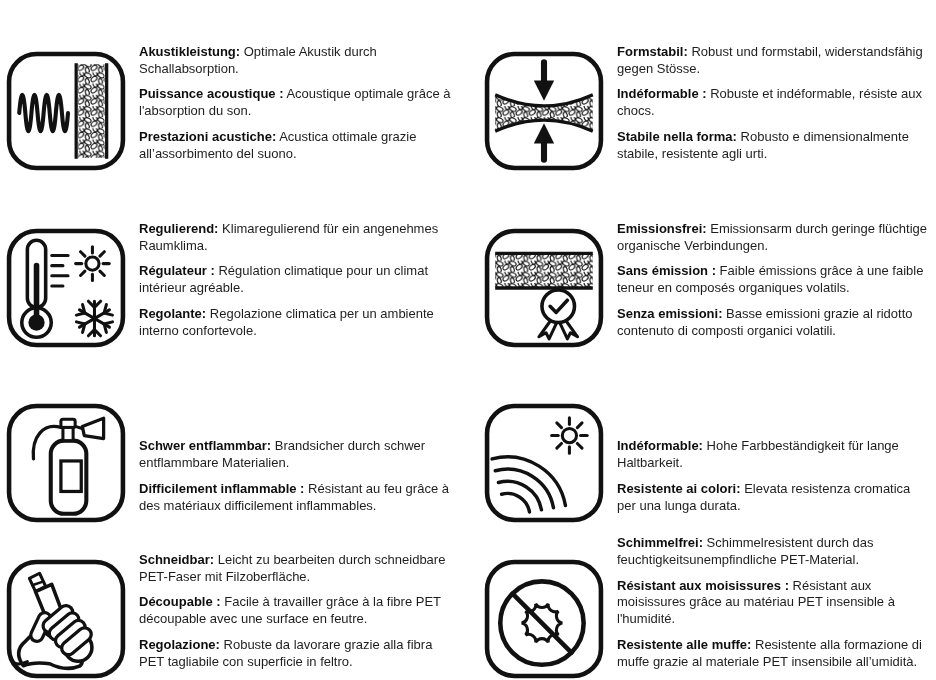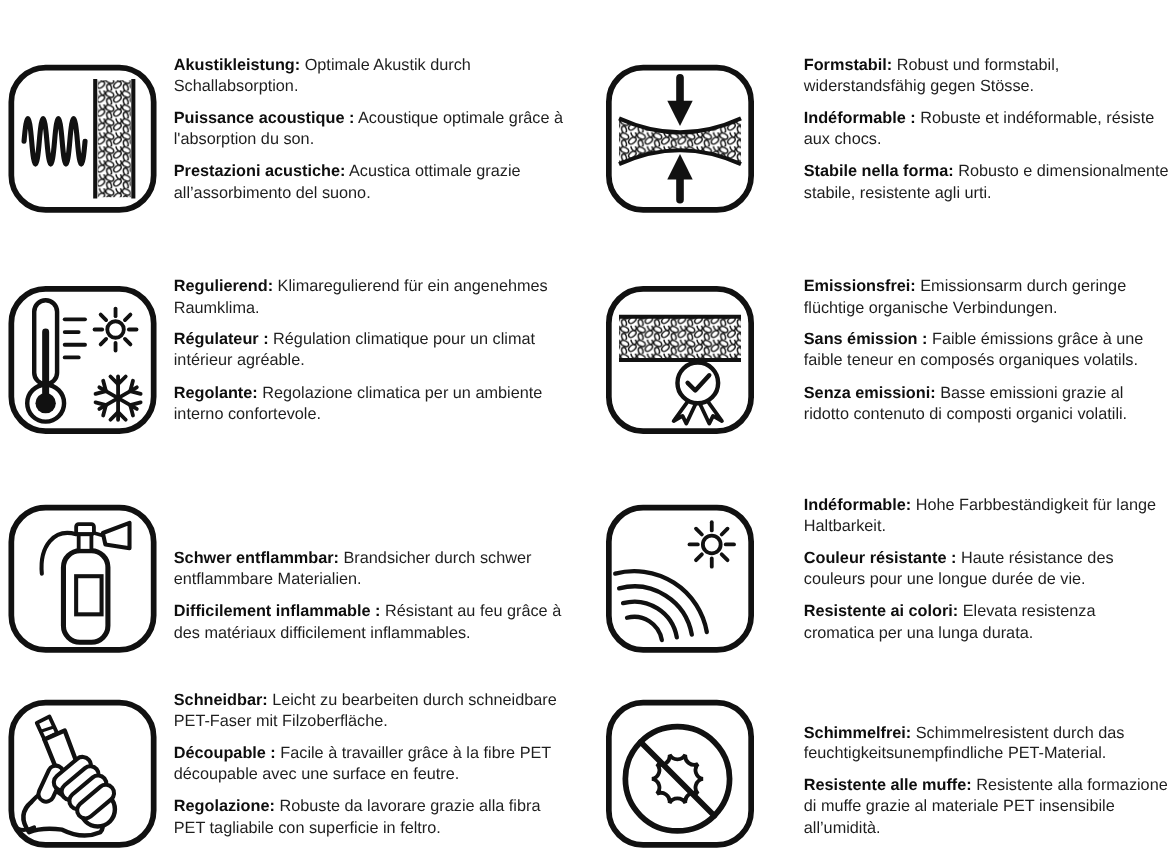--- a/index.html
+++ b/index.html
@@ -4,21 +4,21 @@
 <style>
   html,body{margin:0;padding:0;background:#ffffff;}
   .sheet{
     width:936px;height:680px;overflow:hidden;background:#fff;
     display:grid;grid-template-columns:468px 468px;
     grid-template-rows:172px 177px 175px 1fr;
     font-family:"Liberation Sans",sans-serif;color:#1e1e1e;
   }
   .cell{display:flex;align-items:flex-end;padding-top:4px;box-sizing:border-box;}
   .cell.left{padding-left:5px;}
-  .cell.right{padding-left:15px;gap:26px;}
+  .cell.right{padding-left:15px;}
   .icon-box{width:122px;height:122px;flex:0 0 auto;}
   .icon-box svg{width:122px;height:122px;display:block;}
   .texts{margin-left:12px;padding-top:2px;max-width:318px;}
   .cell.right .texts{max-width:312px;}
   p.entry{margin:0 0 9px 0;font-size:13px;line-height:1.3;color:#1e1e1e;}
   p.entry b{color:#0e0e0e;font-weight:700;}
   .hiddefs{position:absolute;width:0;height:0;}
 </style>
 </head>
 <body>
@@ -187,21 +187,20 @@
           <line x1="77.2" y1="40.8" x2="72.6" y2="45.4"></line>
           <line x1="74" y1="33" x2="67.5" y2="33"></line>
           <line x1="77.2" y1="25.2" x2="72.6" y2="20.6"></line>
           <line x1="85" y1="22" x2="85" y2="15.5"></line>
           <line x1="92.8" y1="25.2" x2="97.4" y2="20.6"></line>
         </g>
       </svg>
     </div>
     <div class="texts">
       <p class="entry"><b>Indéformable:</b> <span>Hohe Farbbeständigkeit für lange Haltbarkeit.</span></p>
-      <p class="entry"><b>Couleur résistante :</b> <span>Haute résistance des couleurs pour une longue durée de vie.</span></p>
       <p class="entry"><b>Resistente ai colori:</b> <span>Elevata resistenza cromatica per una lunga durata.</span></p>
     </div>
   </div>
 
   <div class="cell left">
     <div class="icon-box">
       <svg viewBox="0 0 120 120" fill="none" stroke="#111">
         <rect x="4" y="4" width="112" height="112" rx="27" stroke-width="4.5"></rect>
         <polygon points="24,20 34,15 40,28 30,33" fill="#fff" stroke-width="3" stroke-linejoin="round"></polygon>
         <line x1="26" y1="27" x2="38" y2="23" stroke-width="2.5"></line>
@@ -232,17 +231,18 @@
         <circle cx="58" cy="64" r="41" stroke-width="4.5"></circle>
         <path d="M78,64 A7,7 0 0 0 74.18,75.76 A7,7 0 0 0 64.18,83.02 A7,7 0 0 0 51.82,83.02
                  A7,7 0 0 0 41.82,75.76 A7,7 0 0 0 38,64 A7,7 0 0 0 41.82,52.24
                  A7,7 0 0 0 51.82,44.98 A7,7 0 0 0 64.18,44.98 A7,7 0 0 0 74.18,52.24
                  A7,7 0 0 0 78,64 Z" stroke-width="3"></path>
         <line x1="29" y1="35" x2="87" y2="93" stroke-width="4.5" stroke-linecap="round"></line>
       </svg>
     </div>
     <div class="texts">
       <p class="entry"><b>Schimmelfrei:</b> <span>Schimmelresistent durch das feuchtigkeitsunempfindliche PET-Material.</span></p>
+      <p class="entry"><b>Résistant aux moisissures :</b> <span>Résistant aux moisissures grâce au matériau PET insensible à l'humidité.</span></p>
       <p class="entry"><b>Resistente alle muffe:</b> <span>Resistente alla formazione di muffe grazie al materiale PET insensibile all’umidità.</span></p>
     </div>
   </div>
 
 </div>
 
 </body></html>

